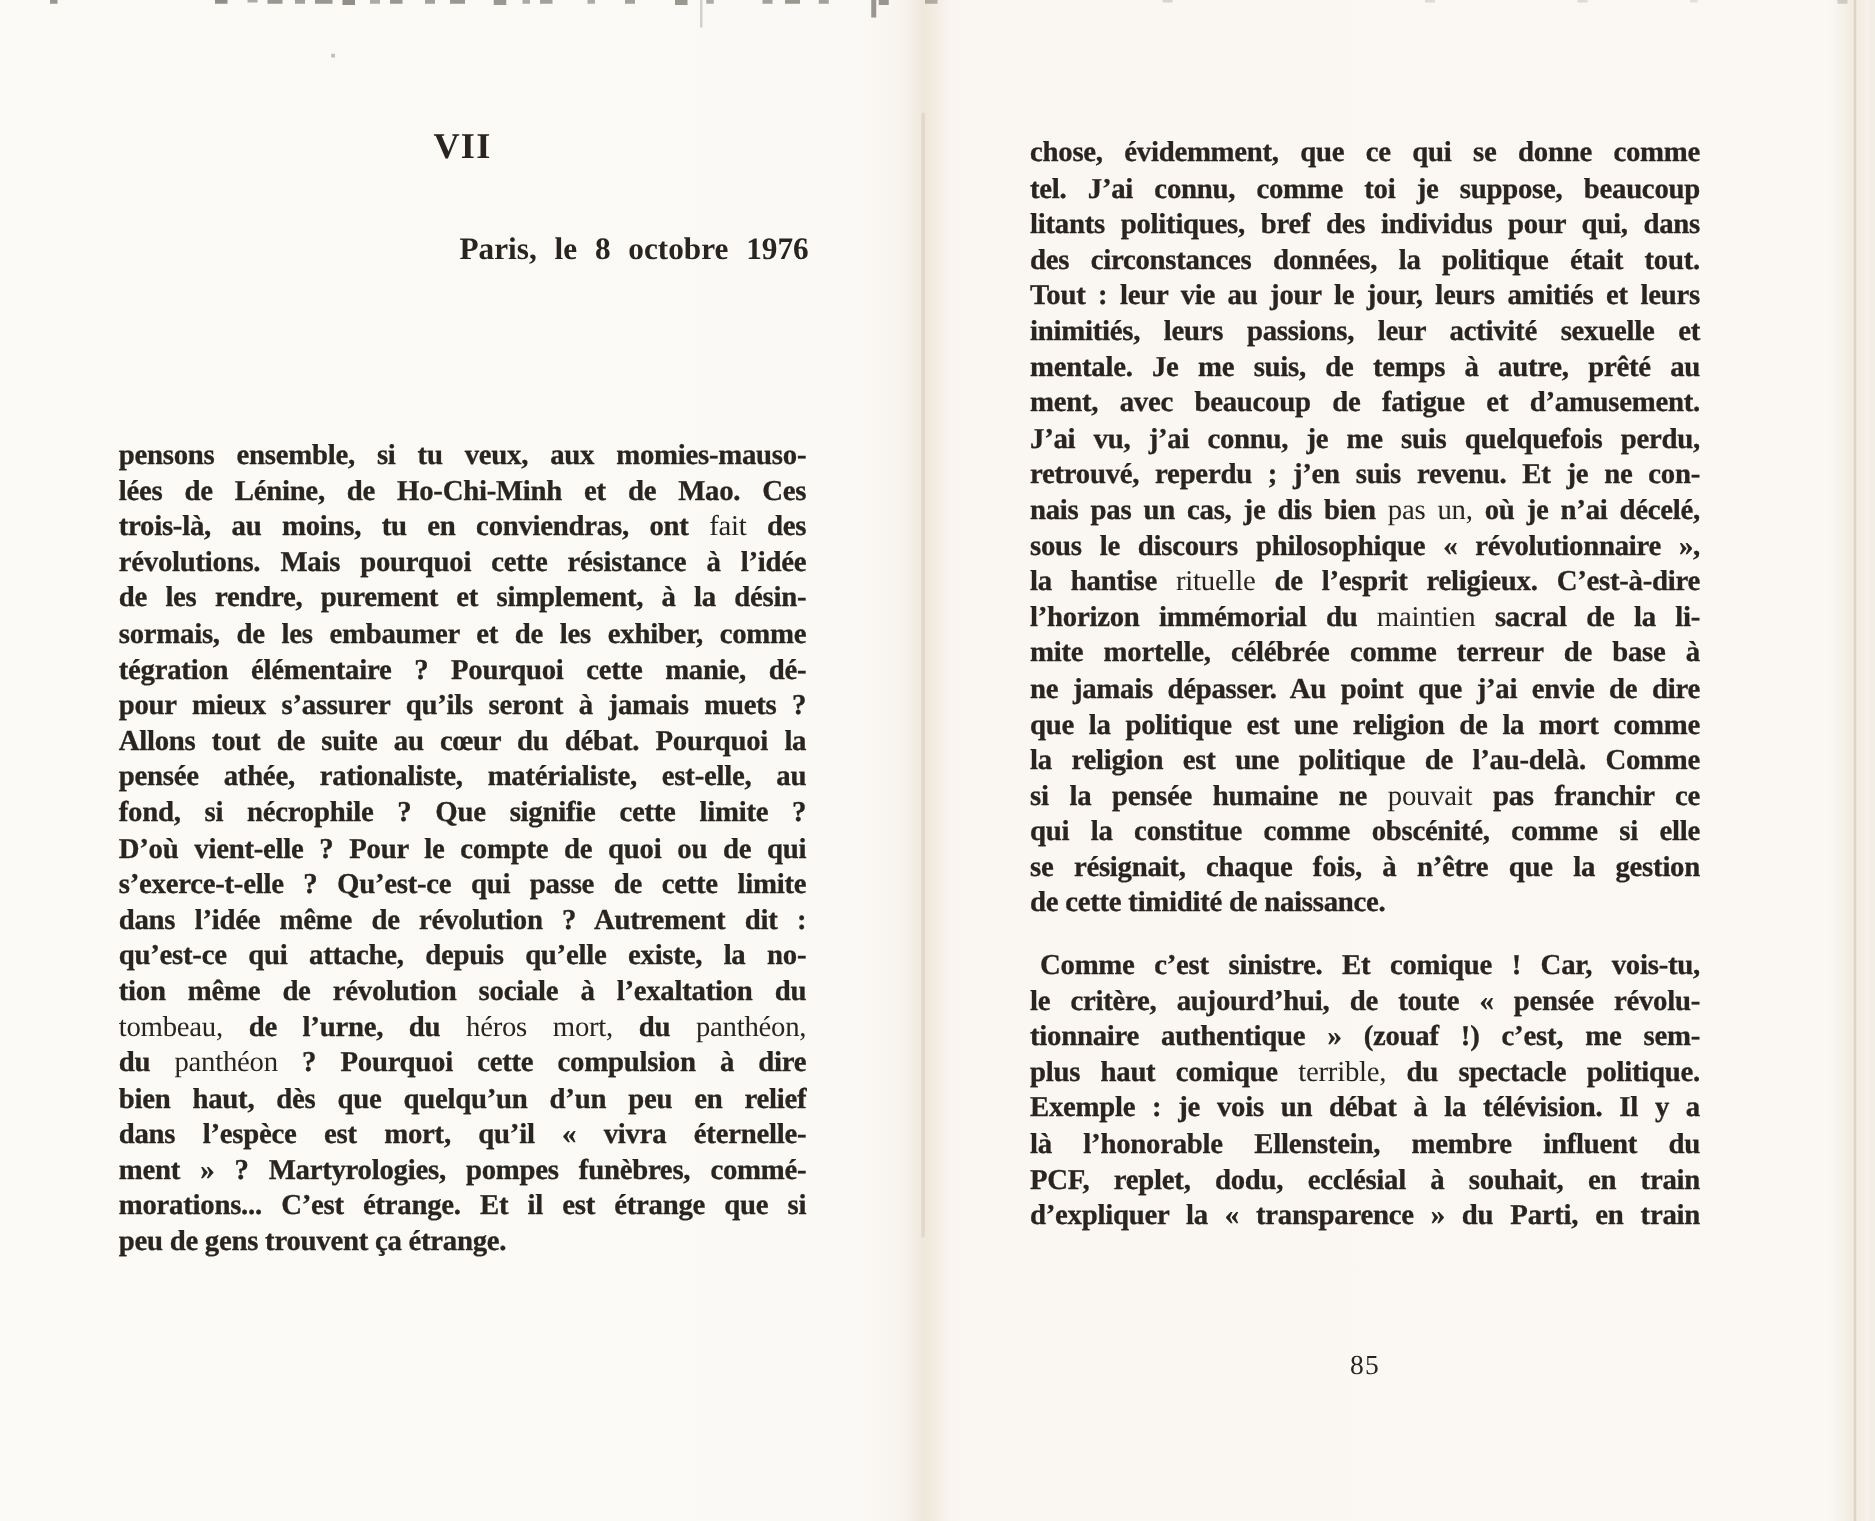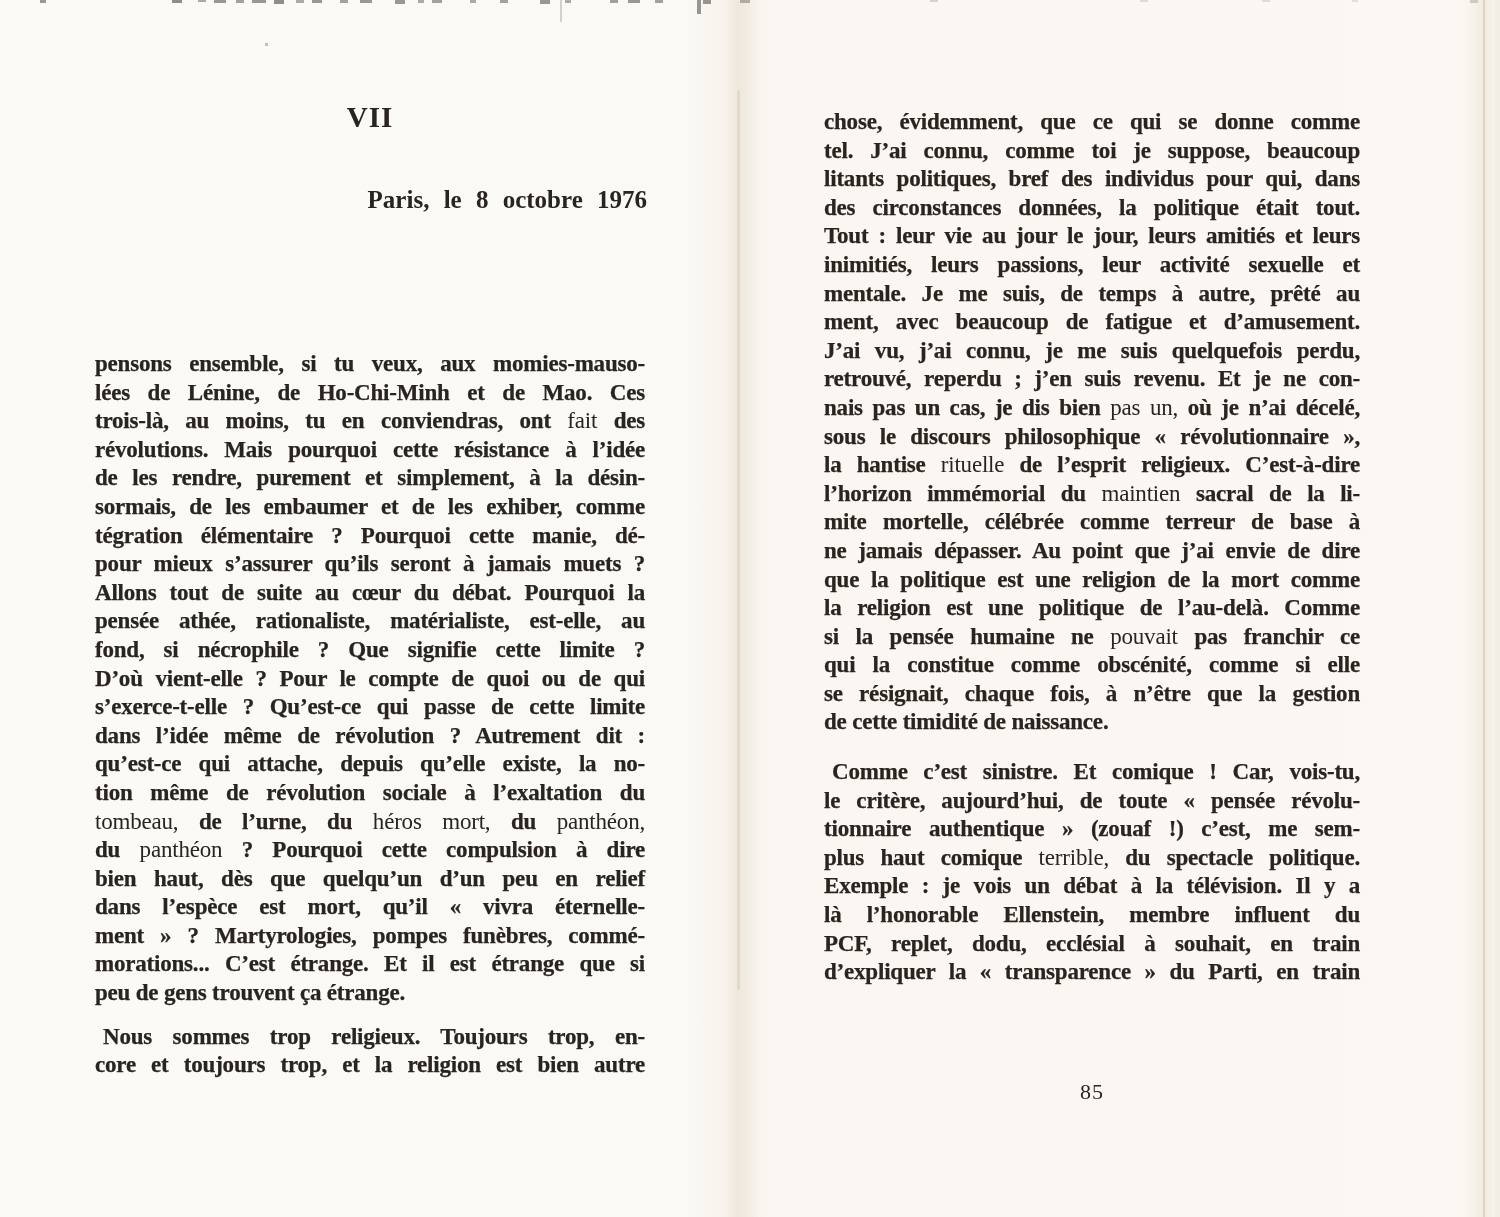--- a/index.html
+++ b/index.html
@@ -111,24 +111,20 @@
           <div class="line"><span>qu’est-ce qui attache, depuis qu’elle existe, la no-</span></div>
           <div class="line"><span>tion même de révolution sociale à l’exaltation du</span></div>
           <div class="line"><span class="rg">tombeau,</span><span> de l’urne, du </span><span class="rg">héros mort,</span><span> du </span><span class="rg">panthéon,</span></div>
           <div class="line"><span>du </span><span class="rg">panthéon</span><span> ? Pourquoi cette compulsion à dire</span></div>
           <div class="line"><span>bien haut, dès que quelqu’un d’un peu en relief</span></div>
           <div class="line"><span>dans l’espèce est mort, qu’il « vivra éternelle-</span></div>
           <div class="line"><span>ment » ? Martyrologies, pompes funèbres, commé-</span></div>
           <div class="line"><span>morations... C’est étrange. Et il est étrange que si</span></div>
           <div class="line end"><span>peu de gens trouvent ça étrange.</span></div>
         </div>
-        <div class="para" style="margin-top: 15px;">
-          <div class="line indent"><span>Nous sommes trop religieux. Toujours trop, en-</span></div>
-          <div class="line"><span>core et toujours trop, et la religion est bien autre</span></div>
-        </div>
       </div>
   </div>
 
   <div class="col col-right">
     <div class="abs" style="top:98px">
         <div class="para">
           <div class="line"><span>chose, évidemment, que ce qui se donne comme</span></div>
           <div class="line"><span>tel. J’ai connu, comme toi je suppose, beaucoup</span></div>
           <div class="line"><span>litants politiques, bref des individus pour qui, dans</span></div>
           <div class="line"><span>des circonstances données, la politique était tout.</span></div>

